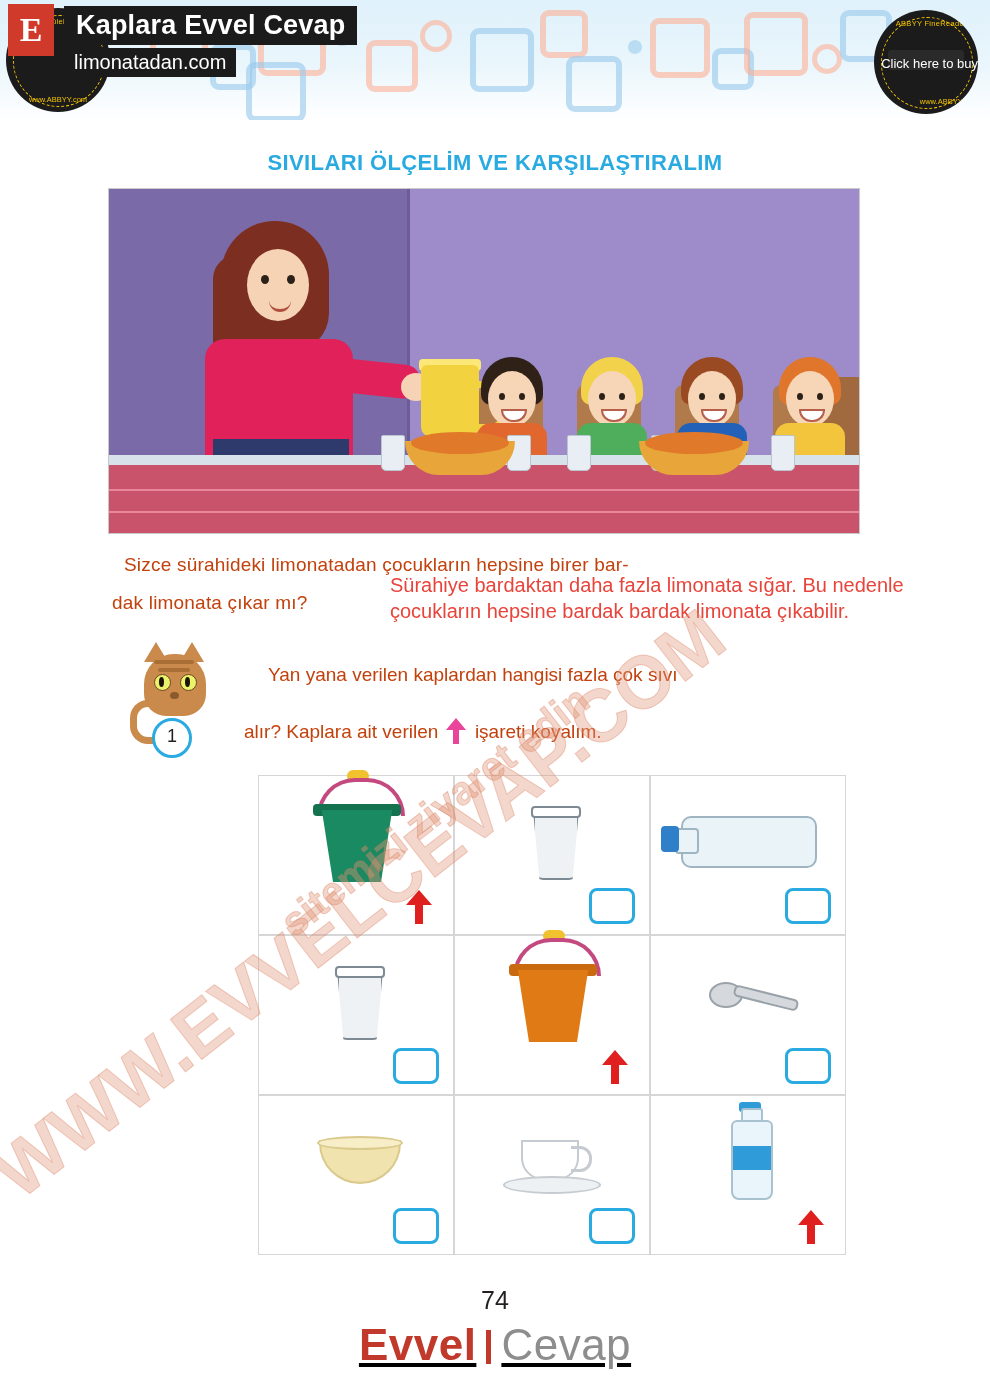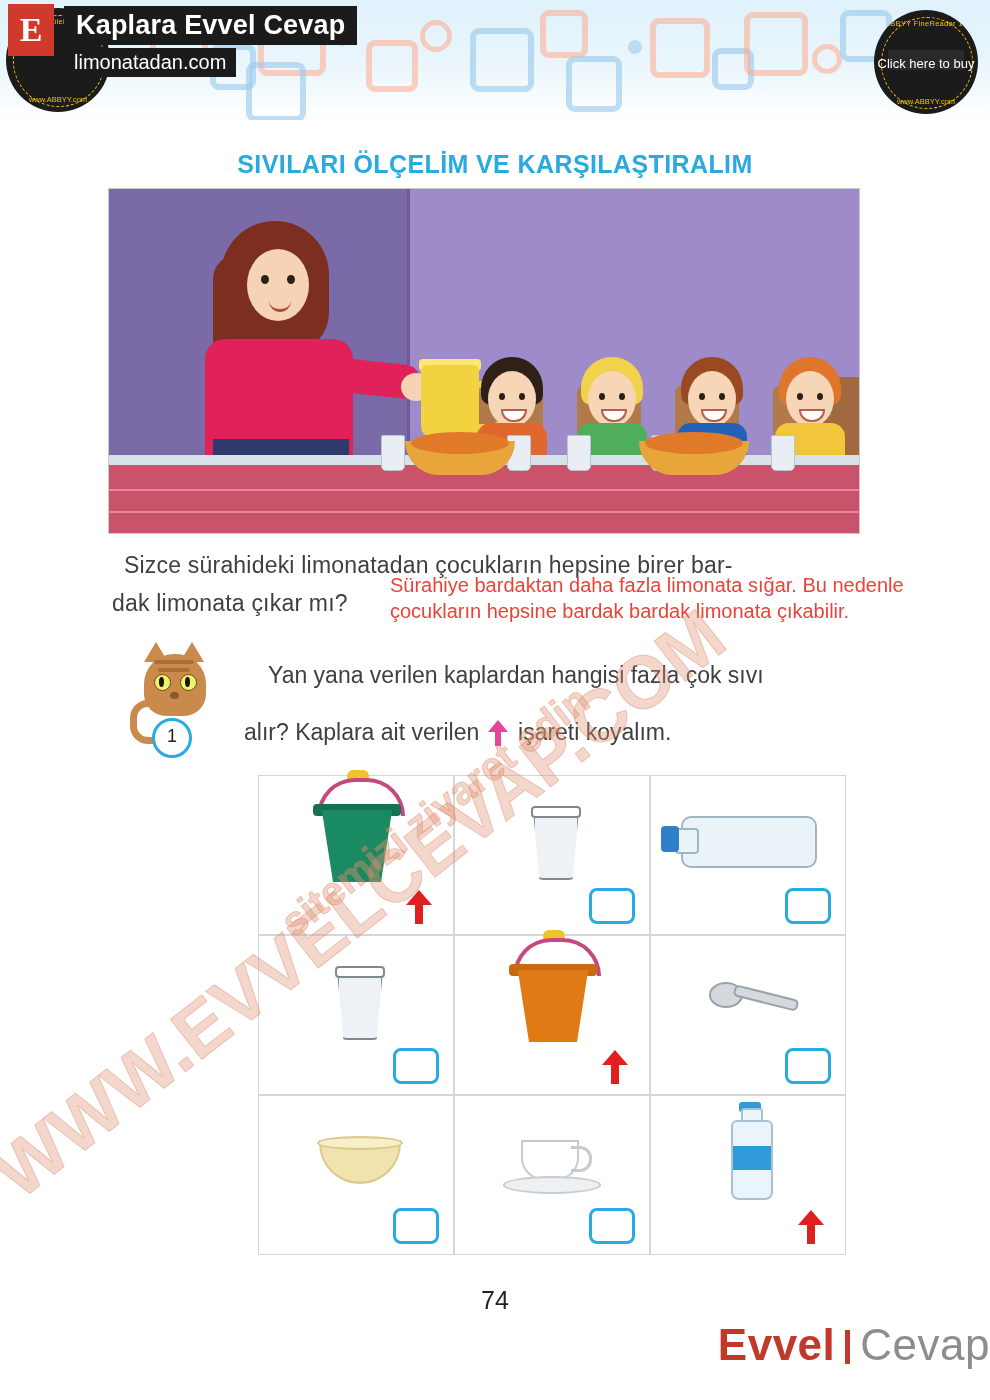--- a/index.html
+++ b/index.html
@@ -56,21 +56,21 @@
   .abbyy .t1 { position: absolute; top: 9px; width: 100%; font-size: 7.5px; letter-spacing: .3px; }
   .abbyy .t2 { position: absolute; top: 46px; width: 100%; font-size: 13px; color:#ffffff; }
   .abbyy .t3 { position: absolute; bottom: 8px; width: 100%; font-size: 7.5px; }
   .abbyy .bar {
     position: absolute; left: 14px; top: 40px;
     width: 76px; height: 20px;
     background: #2a2a2a;
     border-radius: 3px;
   }
   #abbyy-left { left: 6px; top: 8px; }
-  #abbyy-right { right: 12px; top: 10px; }
+  #abbyy-right { right: 12px; top: 10px; text-align: right; }
 
   
   .yt-box {
     position: absolute;
     left: 64px; top: 6px;
     background: #1b1b1b;
     color: #ffffff;
     padding: 4px 12px 4px 12px;
     font-size: 27px;
     font-weight: bold;
@@ -97,21 +97,21 @@
     line-height: 52px;
   }
 
   
   .page-title {
     position: absolute;
     left: 0; top: 150px;
     width: 990px;
     text-align: center;
     color: #29aae1;
-    font-size: 25px;
+    font-size: 22px;
     font-weight: bold;
     letter-spacing: .4px;
   }
 
   
   .illus {
     position: absolute;
     left: 108px; top: 188px;
     width: 750px; height: 344px;
     border: 1px solid #c9c9c9;
@@ -152,22 +152,22 @@
   
   .table-top { position:absolute; left:0; top:266px; width:750px; height:18px; background:#d7e2ea; }
   .table-cloth { position:absolute; left:0; top:276px; width:750px; height:18px; background:#c9536b; }
   .glass { position:absolute; width:22px; height:34px; background:#e8eef3; border:1px solid #b9c6cf; border-radius:2px 2px 5px 5px; top:246px; }
   .bowl { position:absolute; width:110px; height:34px; background:#e8a63a; border-radius:0 0 52px 52px; top:252px; }
   .bowl .food { position:absolute; left:6px; top:-9px; width:98px; height:22px; background:#e07a2a; border-radius:50%; }
 
   
   .q-text {
     position: absolute;
-    color: #404040;
-    font-size: 23px;
+    color: #c2410c;
+    font-size: 19px;
     line-height: 40px;
   }
   #q1-line1 { left: 124px; top: 545px; letter-spacing: .2px; }
   #q1-line2 { left: 112px; top: 583px; letter-spacing: .2px; }
 
   .answer {
     position: absolute;
     left: 390px; top: 572px;
     width: 560px;
     color: #e8443a;
@@ -261,23 +261,24 @@
     left: 0; top: 1286px;
     width: 990px;
     text-align: center;
     font-size: 25px;
     color: #231f20;
   }
   .footer-logo {
     position: absolute;
     left: 0; top: 1320px;
     width: 990px;
-    text-align: right;
+    text-align: center;
     font-size: 44px;
     letter-spacing: .5px;
+    text-decoration: underline;
   }
   .footer-logo .ev { color: #c0392b; font-weight: bold; }
   .footer-logo .bar { display:inline-block; width:5px; height:34px; background:#c0392b; margin:0 10px -4px 10px;}
   .footer-logo .cv { color: #8d8d8d; }
 
   
   .wm {
     position: absolute;
     color: rgba(226,150,120,0.38);
     font-weight: bold;

